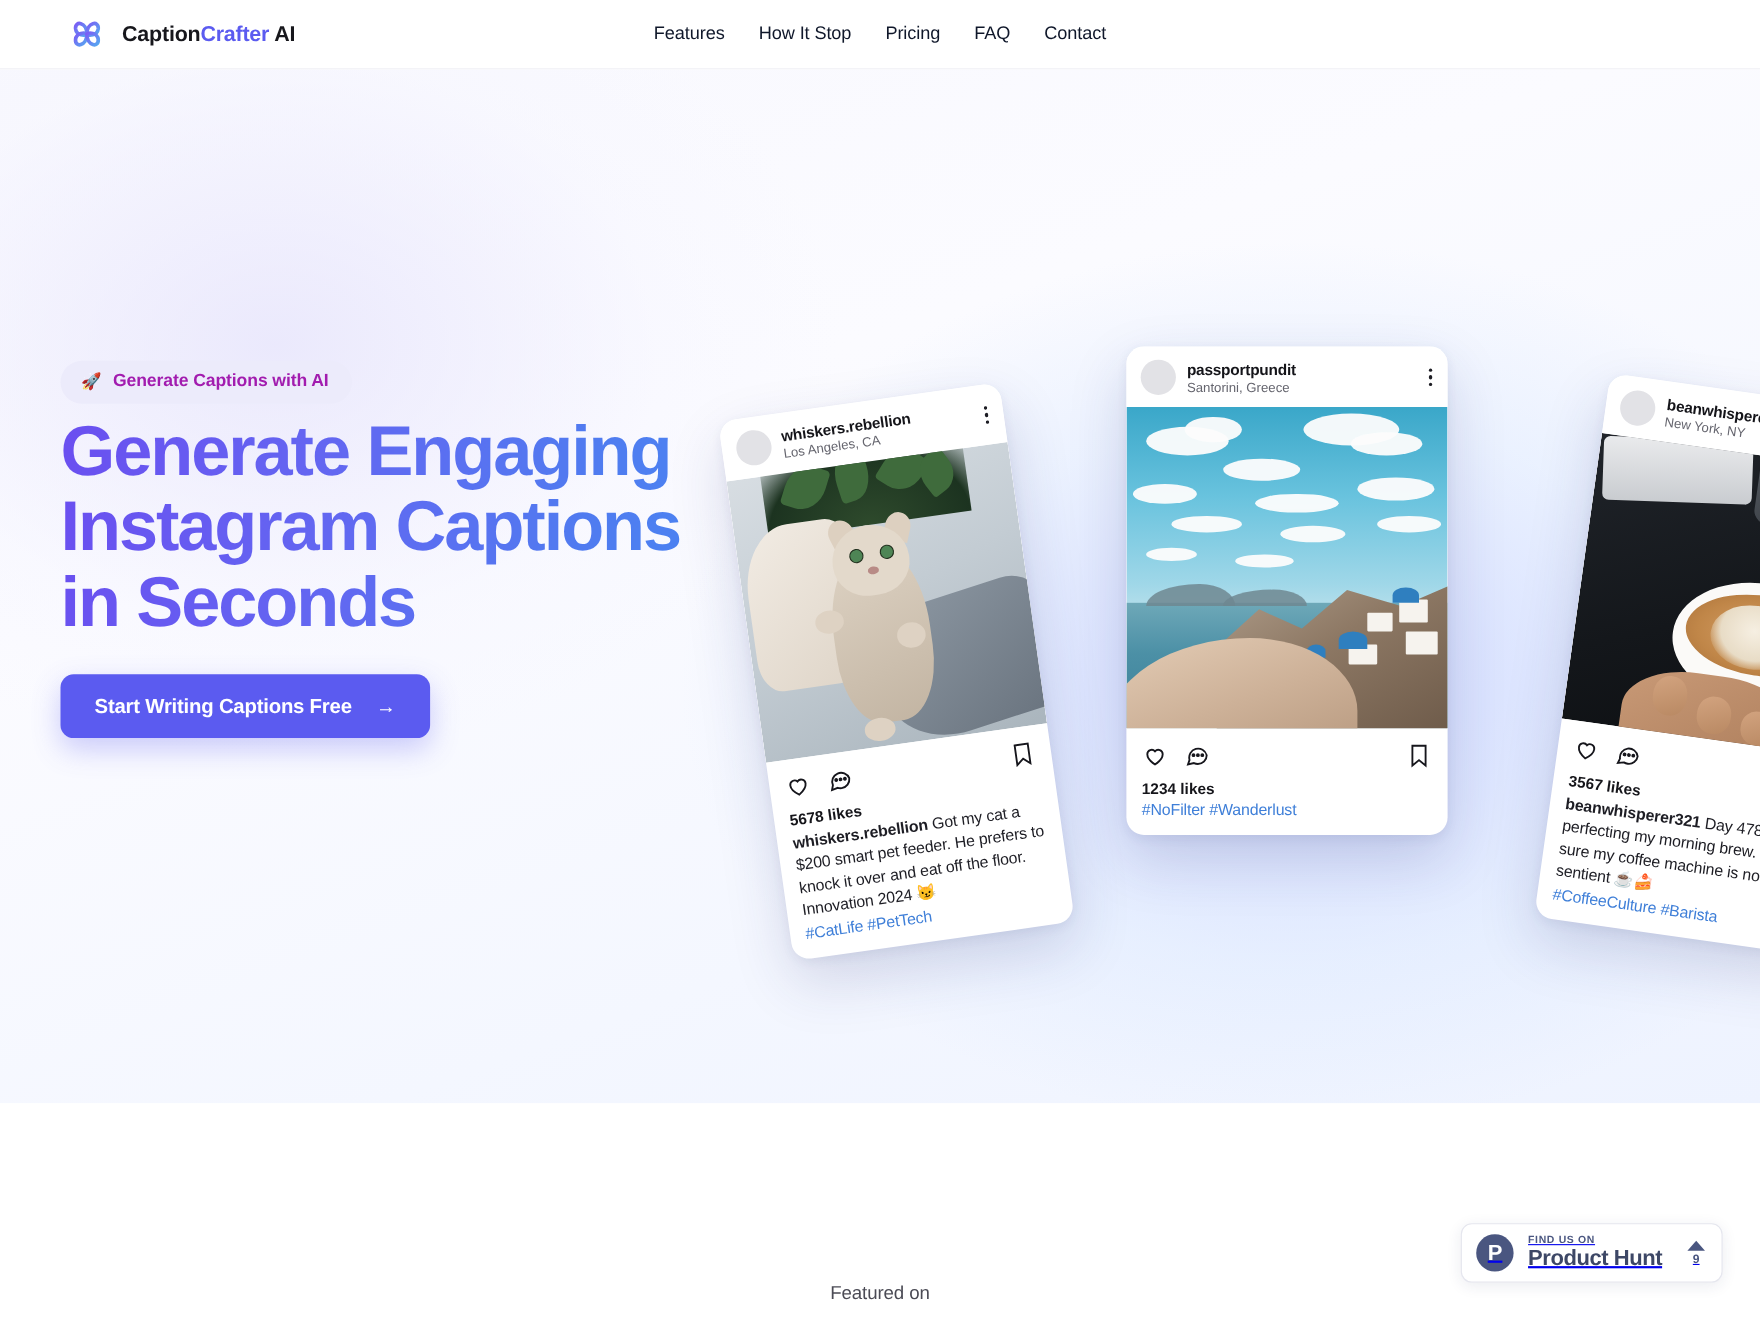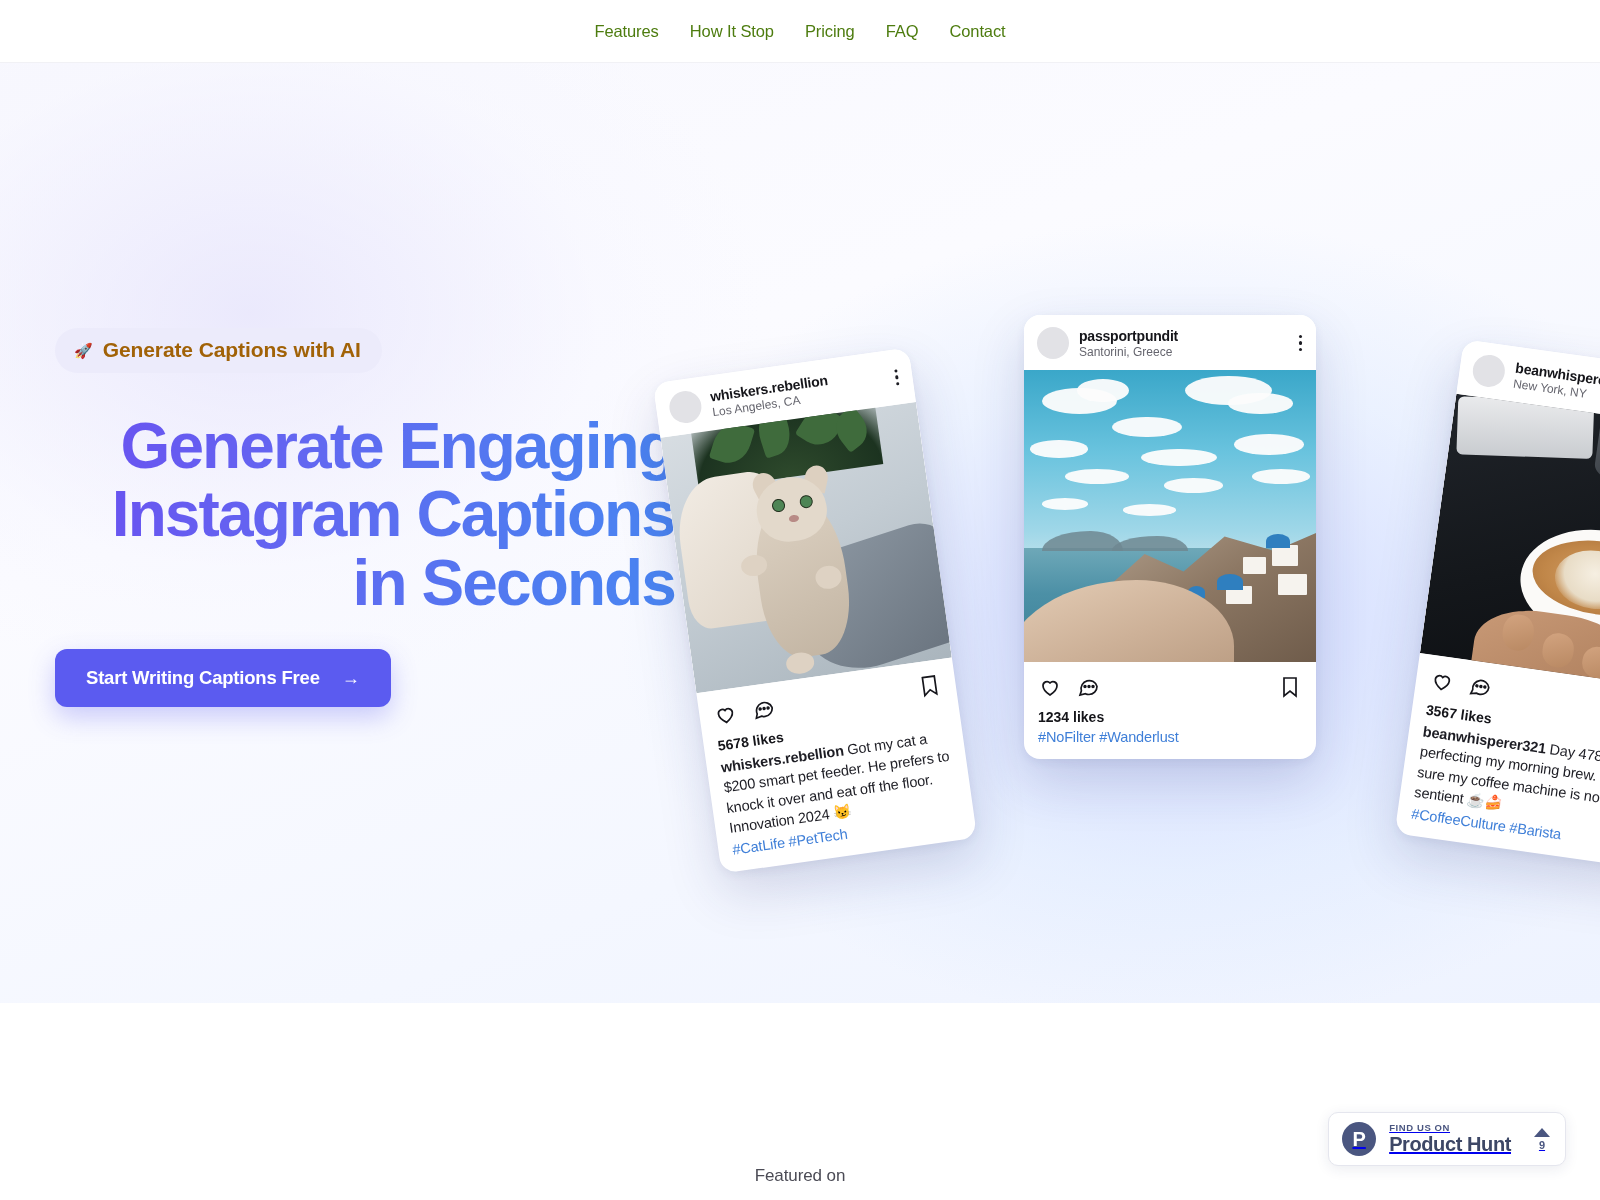--- a/index.html
+++ b/index.html
@@ -27,21 +27,21 @@
     color: #17171c; white-space: nowrap;
   }
   .brand-text .accent { color: #5b5bf0; }
 
   .nav-links {
     position: absolute; left: 50%; top: 50%;
     transform: translate(-50%, -50%);
     display: flex; align-items: center; gap: 31px;
   }
   .nav-link {
-    font-size: 16.5px; color: #4d7c0f; text-decoration: none;
+    font-size: 16.5px; color: #0f172a; text-decoration: none;
     white-space: nowrap; letter-spacing: -0.1px;
   }
   .nav-right { margin-left: auto; display: flex; align-items: center; gap: 28px; }
   .signin {
     font-size: 16.5px; color: #6366f1; text-decoration: none; white-space: nowrap;
   }
   .signup {
     background: #5b5bf0; color: #fff;
     font-size: 16.5px; font-weight: 600;
     padding: 11px 23px; border-radius: 10px;
@@ -62,31 +62,30 @@
   .hero-left {
     position: absolute; left: 55px; top: 265px; width: 660px;
   }
   .badge {
     display: inline-flex; align-items: center; gap: 10px;
     background: #ecebfb; border-radius: 999px;
     padding: 10px 21px 11px 19px;
   }
   .badge-icon { font-size: 15px; line-height: 1; }
   .badge-label {
-    font-size: 21px; font-weight: 600; color: #a16207; letter-spacing: -0.1px;
+    font-size: 16px; font-weight: 600; color: #a21caf; letter-spacing: -0.1px;
   }
   .headline {
-    margin-top: 39px;
+    margin-top: 9px;
     font-size: 64px; line-height: 1.07; font-weight: 800;
     letter-spacing: -1.9px;
     background: linear-gradient(96deg, #6a4ff0 0%, #6366f1 38%, #4f7cf0 78%, #4a86f2 100%);
     -webkit-background-clip: text; background-clip: text;
     -webkit-text-fill-color: transparent; color: transparent;
     max-width: 620px;
-    text-align: right;
   }
   .subcopy {
     margin-top: 28px;
     font-size: 17.5px; line-height: 1.61; color: #4a4a55;
     max-width: 570px; letter-spacing: -0.1px;
   }
   .cta {
     margin-top: 32px;
     display: inline-flex; align-items: center; gap: 22px;
     background: #5b5bf0; color: #fff;
@@ -233,20 +232,39 @@
     border-bottom: 9px solid #4a5680;
   }
   .ph-count { font-size: 11px; font-weight: 700; color: #4a5680; margin-top: 2px; }
 </style>
 </head>
 <body>
 
 <div class="page">
 
   <nav class="navbar">
+    <div class="brand">
+      <span class="brand-mark">
+        <svg viewBox="0 0 48 48" width="38" height="38" aria-hidden="true">
+          <defs>
+            <linearGradient id="lg" x1="0" y1="0" x2="1" y2="1">
+              <stop offset="0%" stop-color="#7b5cf5"></stop>
+              <stop offset="100%" stop-color="#56a8f0"></stop>
+            </linearGradient>
+          </defs>
+          <g fill="none" stroke="url(#lg)" stroke-width="4.2" stroke-linecap="round">
+            <path d="M24 24 C 24 10, 10 8, 11 18 C 12 26, 22 26, 24 24 Z"></path>
+            <path d="M24 24 C 24 10, 38 8, 37 18 C 36 26, 26 26, 24 24 Z"></path>
+            <path d="M24 24 C 24 38, 10 40, 11 30 C 12 22, 22 22, 24 24 Z"></path>
+            <path d="M24 24 C 24 38, 38 40, 37 30 C 36 22, 26 22, 24 24 Z"></path>
+          </g>
+        </svg>
+      </span>
+      <span class="brand-text"><span>Caption</span><span class="accent">Crafter</span><span> AI</span></span>
+    </div>
 
     <div class="nav-links">
       <a class="nav-link" href="#">Features</a>
       <a class="nav-link" href="#">How It Stop</a>
       <a class="nav-link" href="#">Pricing</a>
       <a class="nav-link" href="#">FAQ</a>
       <a class="nav-link" href="#">Contact</a>
     </div>
 
   </nav>

